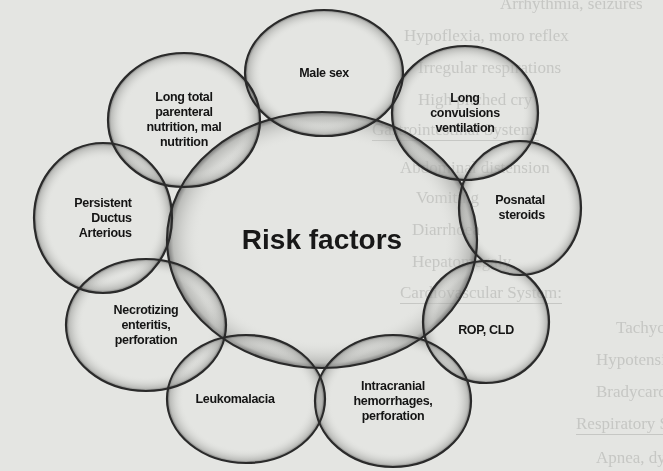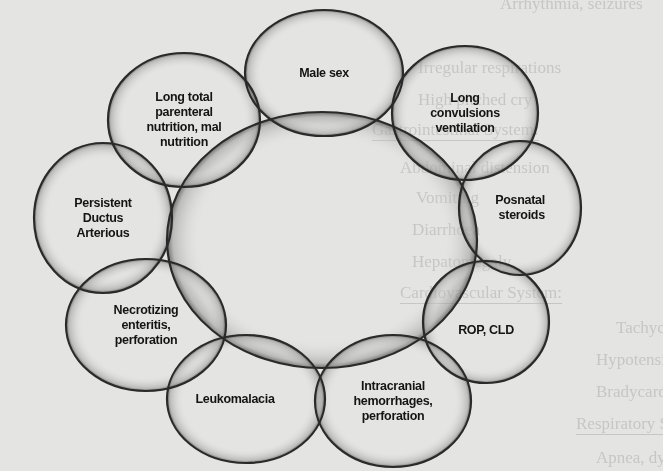--- a/index.html
+++ b/index.html
@@ -27,20 +27,21 @@
     position:absolute; transform:translate(-50%,-50%);
     font-weight:bold; color:#181818; font-size:28px; white-space:nowrap;
   }
 </style>
 </head>
 <body>
 
 <div class="stage">
   <div class="bg-text" id="bg-text">
       <div class="bg-line" style="left: 500px; top: -6px;">Arrhythmia, seizures</div>
+      <div class="bg-line" style="left: 404px; top: 26px;">Hypoflexia, moro reflex</div>
       <div class="bg-line" style="left: 418px; top: 58px;">Irregular respirations</div>
       <div class="bg-line" style="left: 418px; top: 90px;">High pitched cry</div>
       <div class="bg-line ul" style="left: 372px; top: 120px;">Gastrointestinal System:</div>
       <div class="bg-line" style="left: 400px; top: 158px;">Abdominal distension</div>
       <div class="bg-line" style="left: 416px; top: 188px;">Vomiting</div>
       <div class="bg-line" style="left: 412px; top: 220px;">Diarrhoea</div>
       <div class="bg-line" style="left: 412px; top: 252px;">Hepatomegaly</div>
       <div class="bg-line ul" style="left: 400px; top: 283px;">Cardiovascular System:</div>
       <div class="bg-line" style="left: 616px; top: 318px;">Tachycardia</div>
       <div class="bg-line" style="left: 596px; top: 350px;">Hypotension.</div>
@@ -103,25 +104,26 @@
         <div>perforation</div>
       </div>
       <div class="lbl" style="left: 235px; top: 399px;">
         <div>Leukomalacia</div>
       </div>
       <div class="lbl" style="left: 146px; top: 325px;">
         <div>Necrotizing</div>
         <div>enteritis,</div>
         <div>perforation</div>
       </div>
-      <div class="lbl" style="left: 103px; top: 218px;">
+      <div class="lbl" style="left: 103px; top: 218px; text-align: right;">
         <div>Persistent</div>
         <div>Ductus</div>
         <div>Arterious</div>
       </div>
       <div class="lbl" style="left: 184px; top: 120px;">
         <div>Long total</div>
         <div>parenteral</div>
         <div>nutrition, mal</div>
         <div>nutrition</div>
       </div>
     </div>
+  <div class="center-lbl" id="center-label" style="left: 322px; top: 240px;">Risk factors</div>
 </div>
 
 </body></html>

